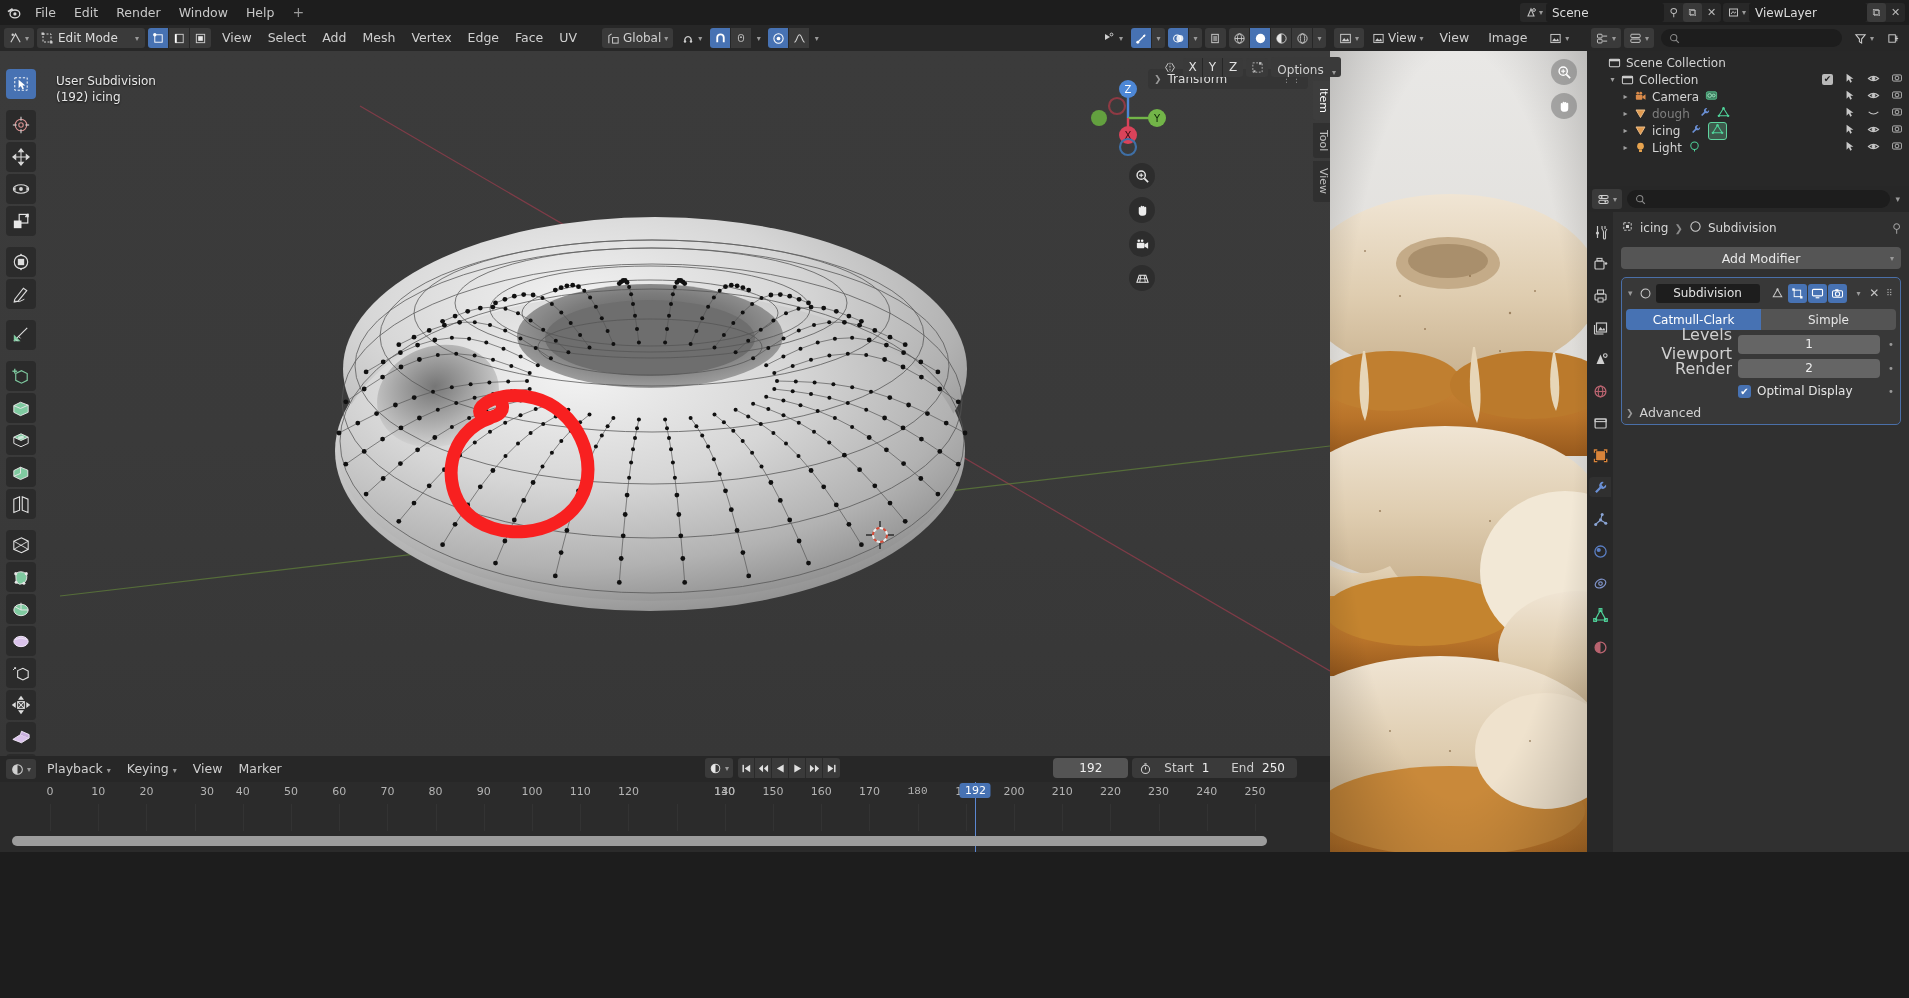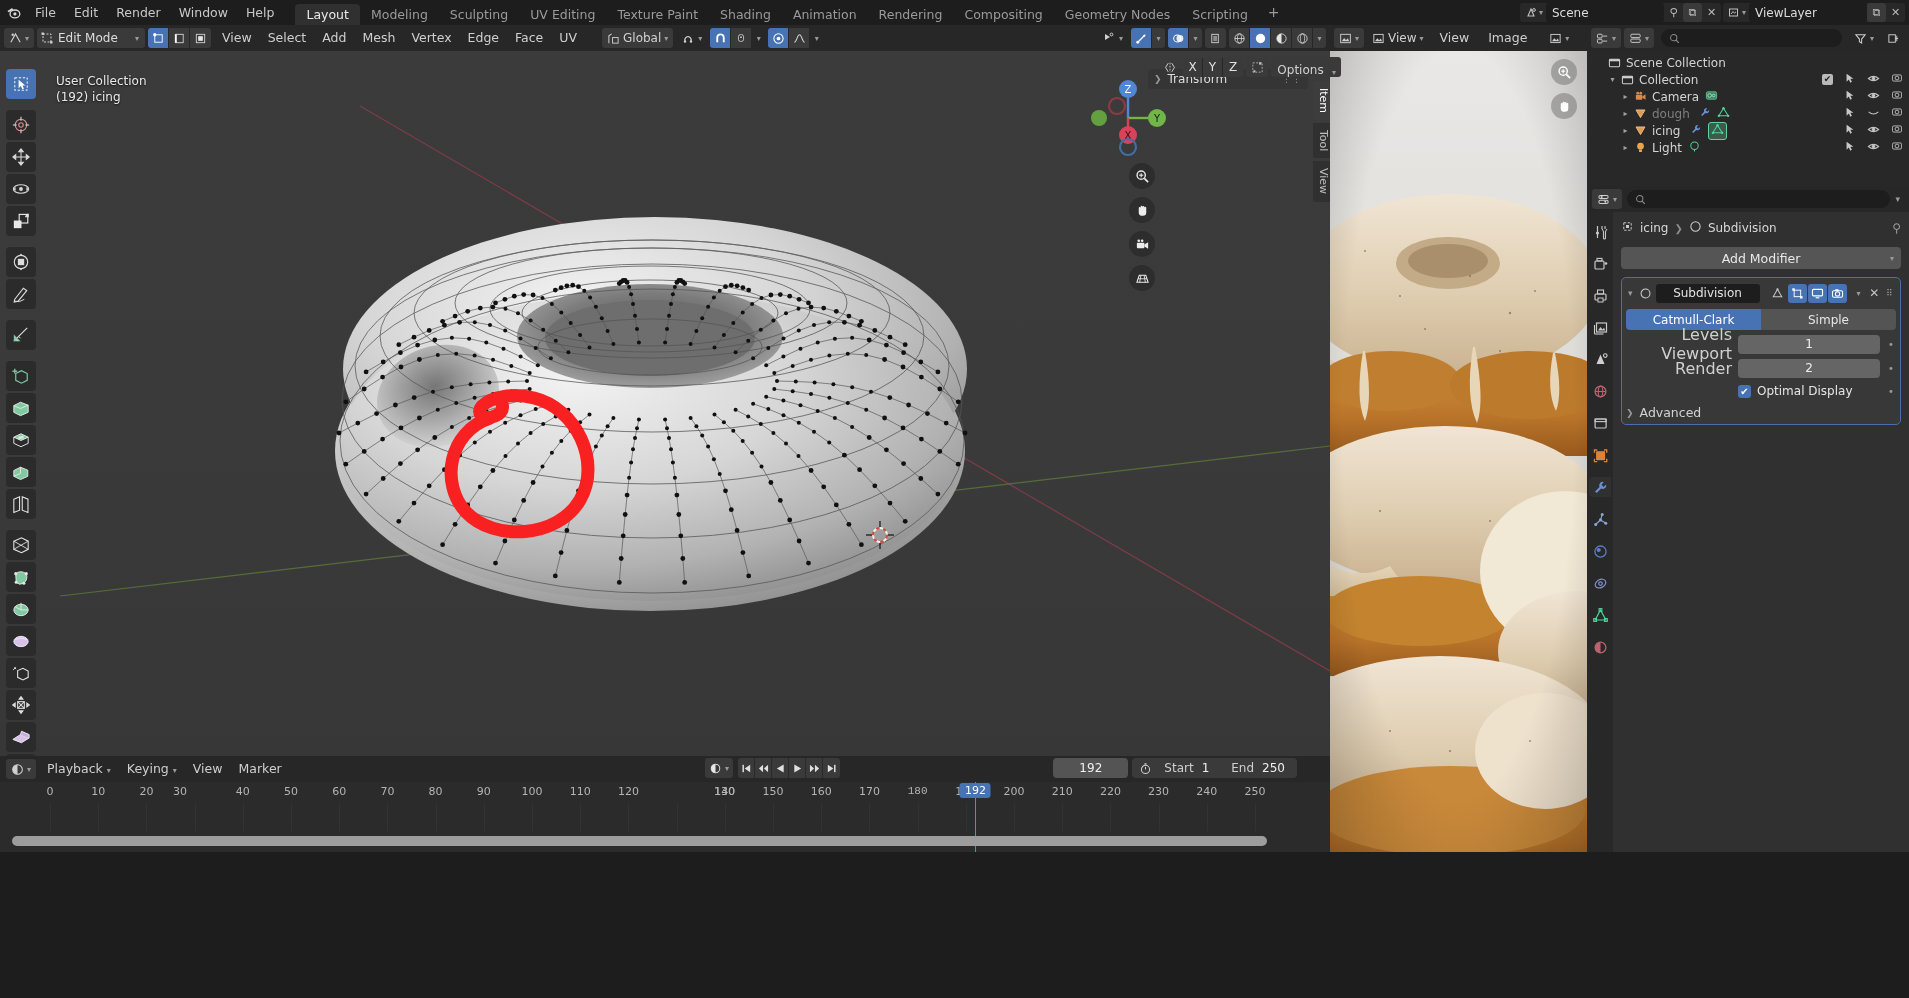--- a/index.html
+++ b/index.html
@@ -166,33 +166,20 @@
           <circle cx="9.5" cy="9.5" r="1.7" fill="#d8d8d8"></circle>
           <path d="M1.5 6.5 L6.5 3.2 L7.6 5.0 L2.8 7.8 Z" fill="#d8d8d8"></path>
         </svg>
     </div>
     <div id="menus" style="display:flex;">
         <div class="menu-item">File</div>
         <div class="menu-item">Edit</div>
         <div class="menu-item">Render</div>
         <div class="menu-item">Window</div>
         <div class="menu-item">Help</div>
-      </div>
-    <div class="wsp-tabs" id="wsp">
-        <div class="wsp-tab active">Layout</div>
-        <div class="wsp-tab">Modeling</div>
-        <div class="wsp-tab">Sculpting</div>
-        <div class="wsp-tab">UV Editing</div>
-        <div class="wsp-tab">Texture Paint</div>
-        <div class="wsp-tab">Shading</div>
-        <div class="wsp-tab">Animation</div>
-        <div class="wsp-tab">Rendering</div>
-        <div class="wsp-tab">Compositing</div>
-        <div class="wsp-tab">Geometry Nodes</div>
-        <div class="wsp-tab">Scripting</div>
       </div>
     <div class="wsp-plus">+</div>
 
     <div class="topbar-right">
       <div class="ctl">
         <div class="icobox">
           <svg width="12" height="12" viewBox="0 0 12 12">
               <path d="M3 9 L6 2 L9 9 Z" fill="none" stroke="#c0c0c0" stroke-width="1.1"></path>
               <circle cx="9" cy="3" r="1.4" fill="none" stroke="#c0c0c0" stroke-width="1"></circle>
             </svg>
@@ -835,21 +822,21 @@
     <svg style="position:absolute;left:866px;top:470px;" width="28" height="28">
       <circle cx="14" cy="14" r="7" fill="none" stroke="#d54b38" stroke-width="2" stroke-dasharray="3.6 3.6"></circle>
       <circle cx="14" cy="14" r="7" fill="none" stroke="#eeeeee" stroke-width="2" stroke-dasharray="3.6 3.6" stroke-dashoffset="3.6"></circle>
       <line x1="14" y1="0" x2="14" y2="6" stroke="#111" stroke-width="1.2"></line>
       <line x1="14" y1="22" x2="14" y2="28" stroke="#111" stroke-width="1.2"></line>
       <line x1="0" y1="14" x2="6" y2="14" stroke="#111" stroke-width="1.2"></line>
       <line x1="22" y1="14" x2="28" y2="14" stroke="#111" stroke-width="1.2"></line>
     </svg>
 
     <div class="vp-textinfo">
-      <div>User Collection</div>
+      <div>User Subdivision</div>
       <div>(192) icing</div>
     </div>
 
     <div class="tools" id="tools">
         <div class="toolbtn sel">
           <svg width="22" height="22" viewBox="0 0 23 23">
             <rect x="5" y="5" width="13" height="13" fill="none" stroke="#fff" stroke-width="1" stroke-dasharray="2.4 1.8"></rect>
             <path d="M9 7 L9 16 L11.3 13.6 L13 17 L14.6 16.2 L13 13 L16 13 Z" fill="#fff"></path>
           </svg>
         </div>
@@ -1681,21 +1668,21 @@
       <span class="lbl">End</span>
       <span class="num">250</span>
     </div>
   </div>
 
   <div class="tl-body">
     <div class="tl-ruler" id="ruler">
         <div class="tick" style="left: 50px;">0</div>
         <div class="tick" style="left: 98.2px;">10</div>
         <div class="tick" style="left: 146.4px;">20</div>
-        <div class="tick" style="left: 180px;">30</div>
+        <div class="tick" style="left: 207px;">30</div>
         <div class="tick" style="left: 242.8px;">40</div>
         <div class="tick" style="left: 291px;">50</div>
         <div class="tick" style="left: 339.2px;">60</div>
         <div class="tick" style="left: 387.4px;">70</div>
         <div class="tick" style="left: 435.6px;">80</div>
         <div class="tick" style="left: 483.8px;">90</div>
         <div class="tick" style="left: 532px;">100</div>
         <div class="tick" style="left: 580.2px;">110</div>
         <div class="tick" style="left: 628.4px;">120</div>
         <div class="tick" style="left: 676.6px; margin-left: 48px;">130</div>

